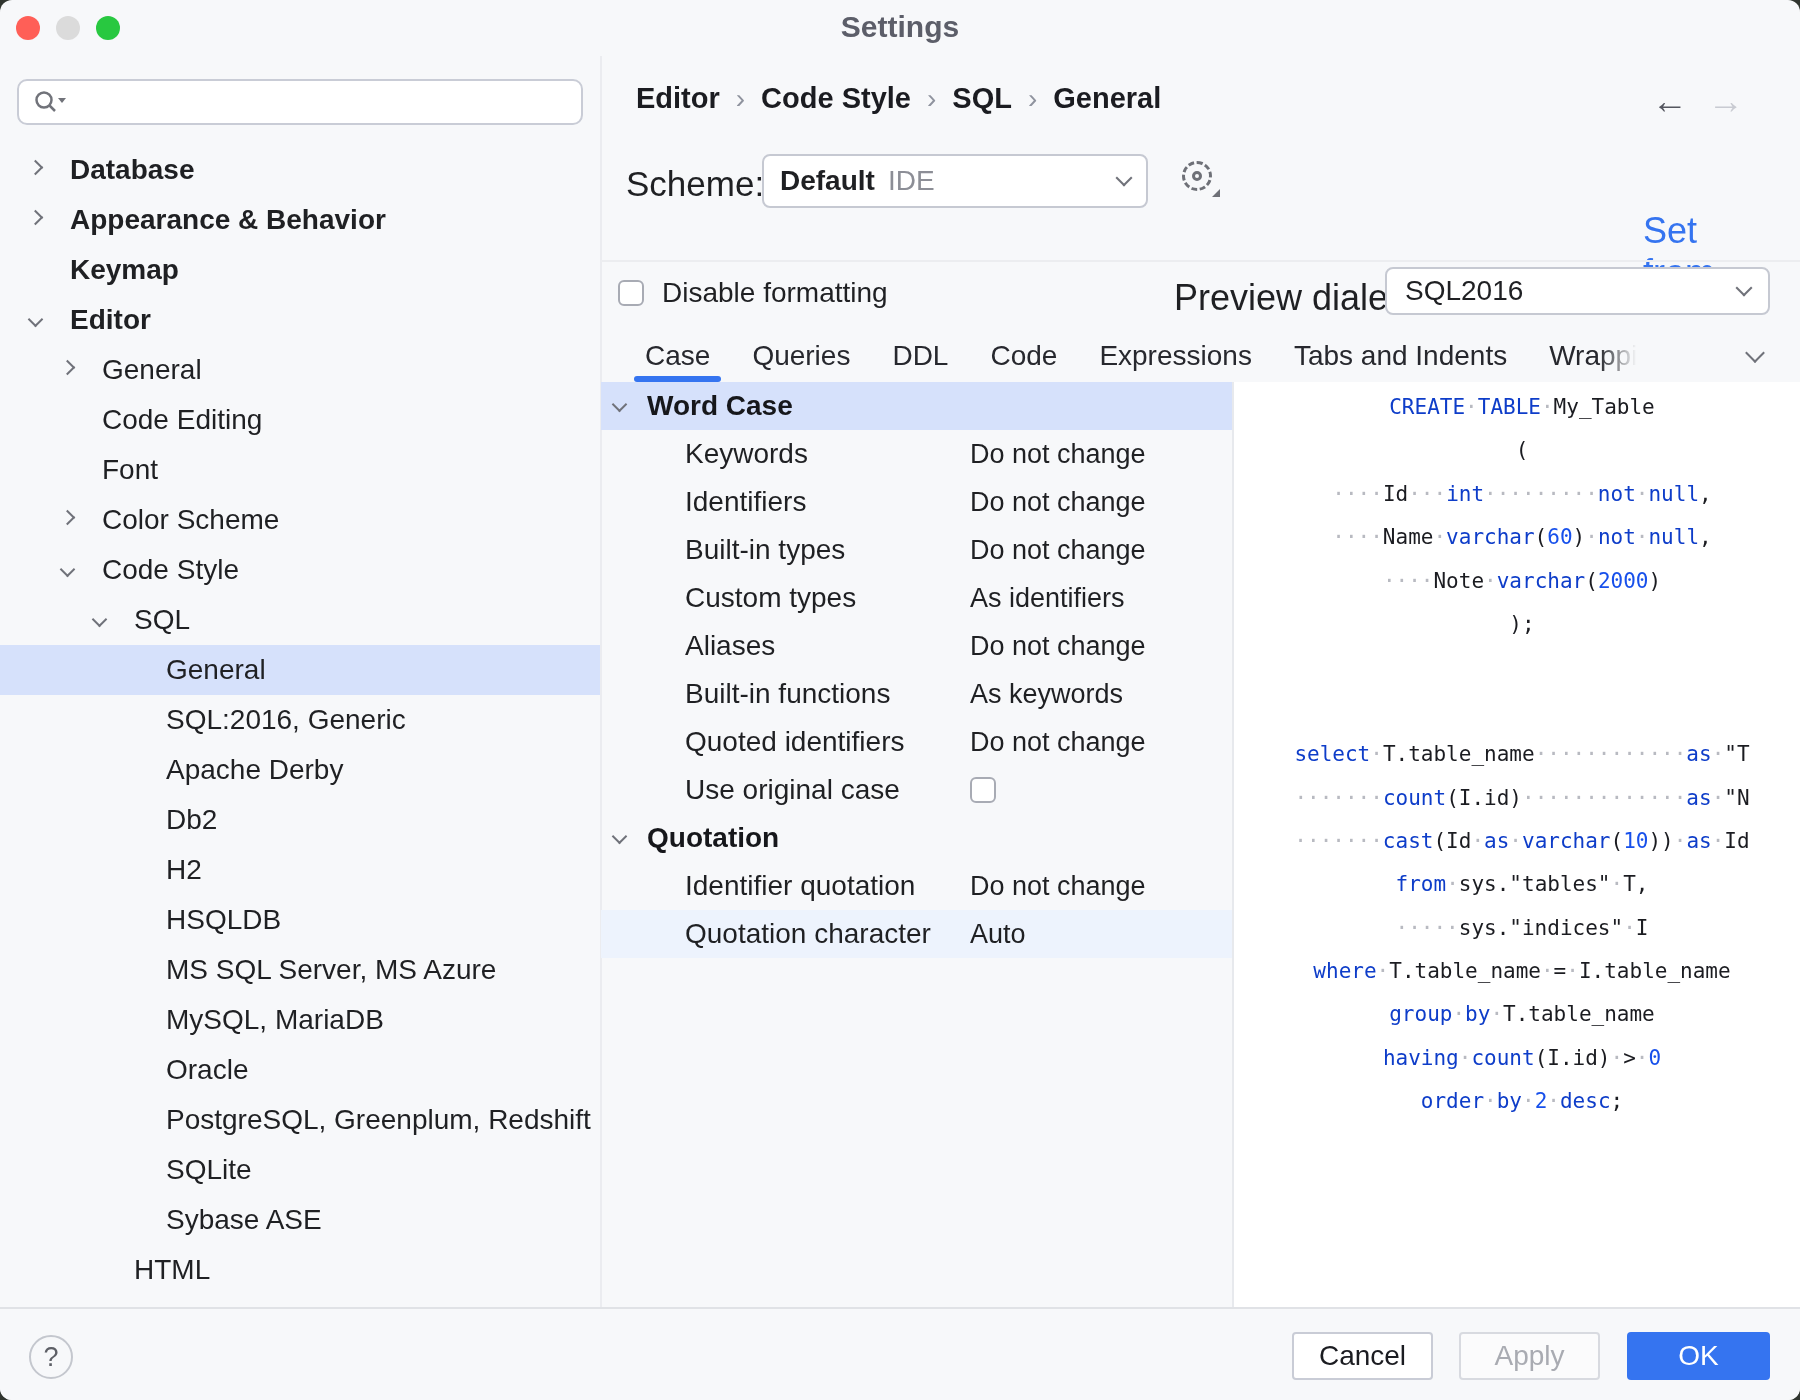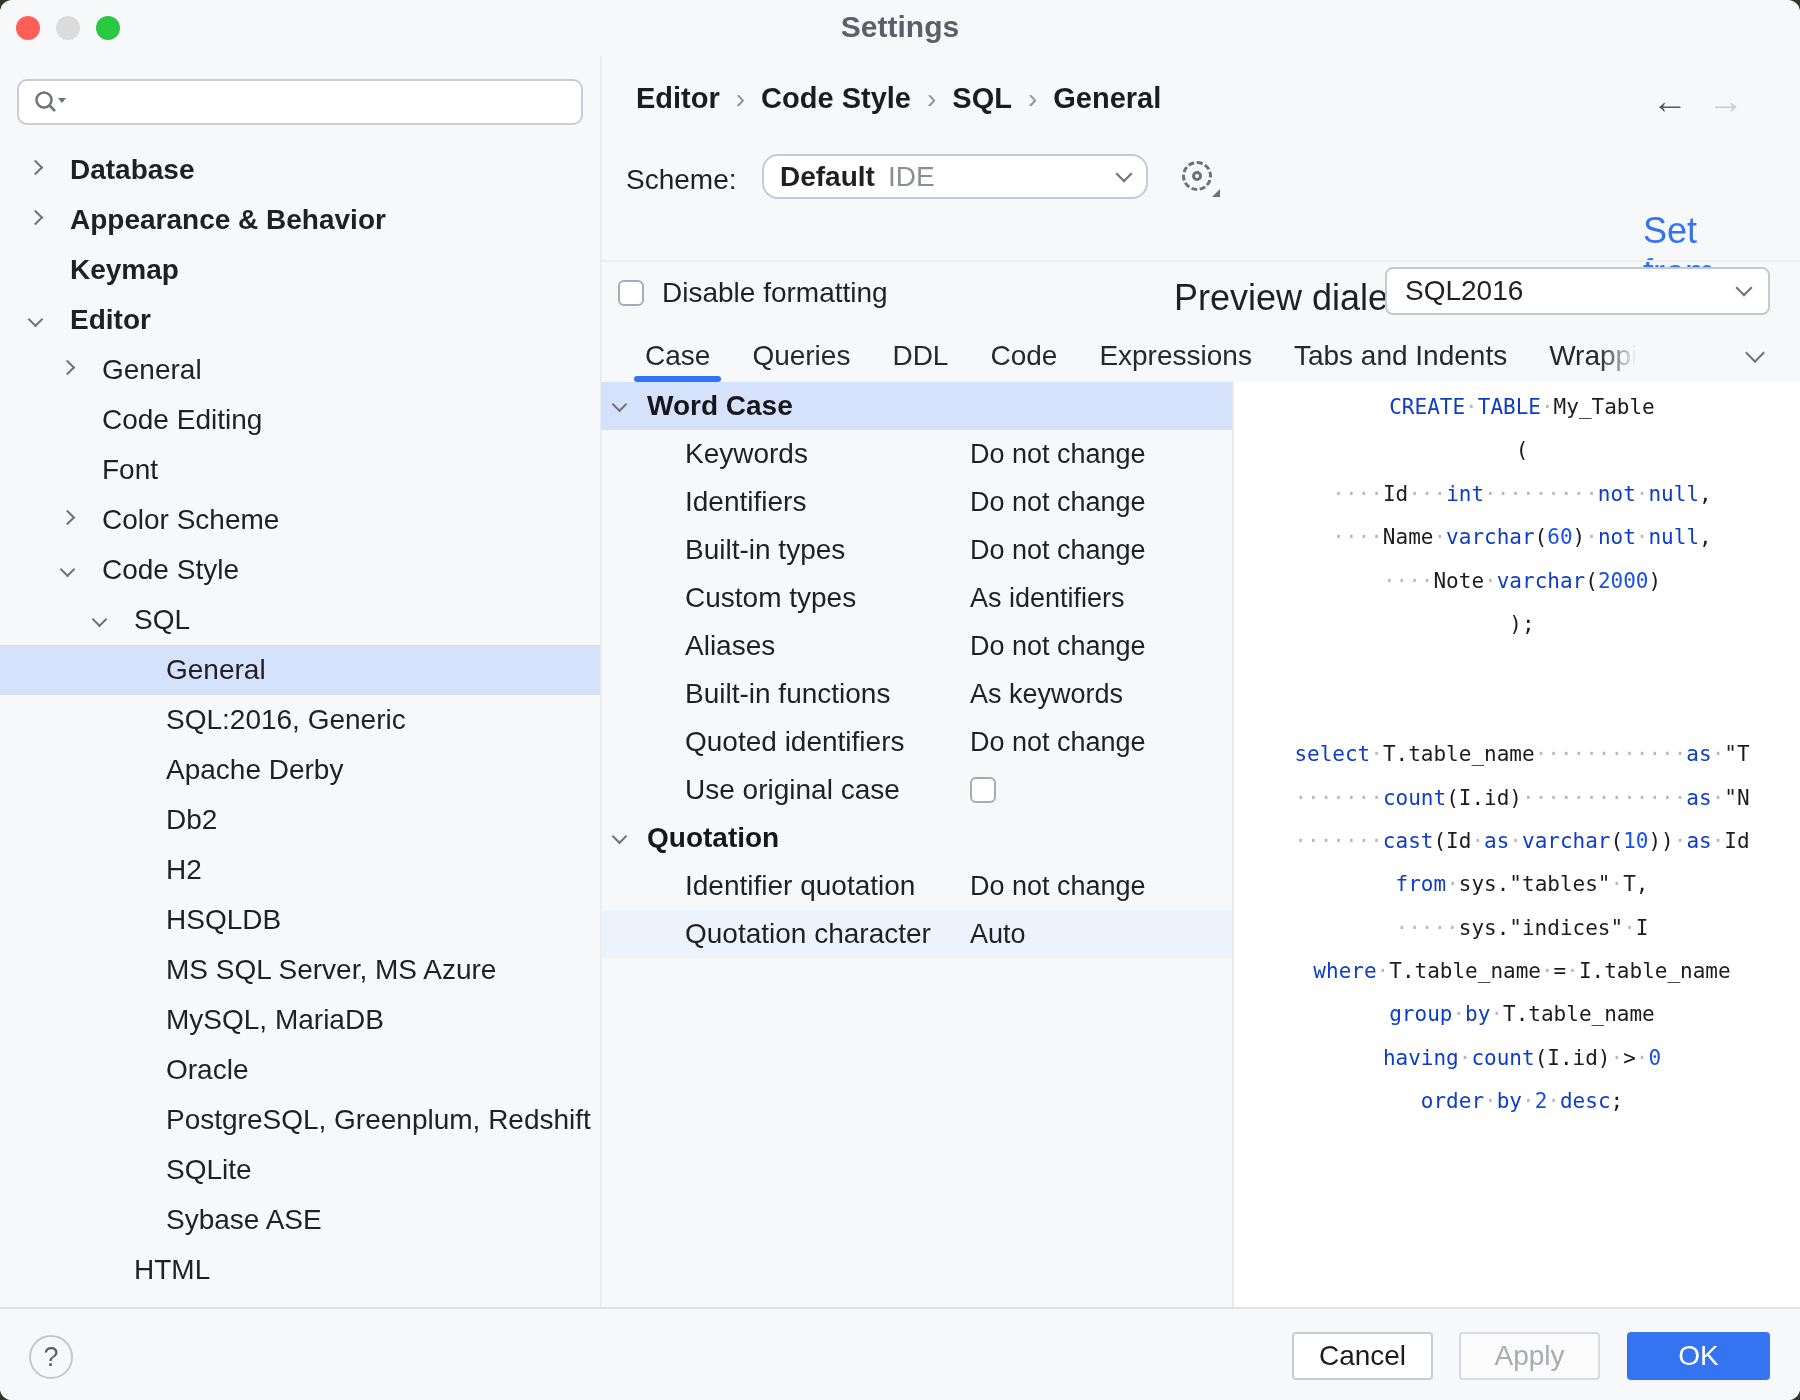--- a/index.html
+++ b/index.html
@@ -33,23 +33,23 @@
 
   #vdivider { position:absolute; left:600px; top:56px; width:2px; height:1251px; background:#EBECF0; }
 
   
   #breadcrumb { position:absolute; left:636px; top:82px; display:flex; align-items:center; gap:16px; }
   .crumb { font-size:29px; font-weight:bold; color:#1B1C21; }
   .crumb-sep { font-size:28px; color:#8F939E; font-weight:normal; }
   #back-arrow  { position:absolute; left:1652px; top:80px; font-size:36px; color:#54565F; }
   #fwd-arrow   { position:absolute; left:1708px; top:80px; font-size:36px; color:#C9CBD2; }
 
-  #scheme-label { position:absolute; left:626px; top:164px; font-size:28px; }
-  #scheme-select { position:absolute; left:762px; top:154px; width:386px; height:45px;
-    background:#fff; border:2px solid #C6C9D2; border-radius:16px; display:flex; align-items:center; padding:0 16px; }
+  #scheme-label { position:absolute; left:626px; top:164px; font-size:35px; }
+  #scheme-select { position:absolute; left:762px; top:154px; width:386px; height:54px;
+    background:#fff; border:2px solid #C6C9D2; border-radius:8px; display:flex; align-items:center; padding:0 16px; }
   #scheme-primary { font-weight:bold; font-size:28px; }
   #scheme-secondary { font-size:28px; color:#8C8E96; margin-left:13px; }
   .dd-chev { width:12px; height:12px; border-right:2.5px solid #70727A; border-bottom:2.5px solid #70727A;
     transform:rotate(45deg); margin-left:auto; margin-top:-6px; }
   #gear { position:absolute; left:1180px; top:159px; width:36px; height:36px; }
   #gear .g-outer { position:absolute; left:2px; top:2px; width:30px; height:30px;
     border:3.5px dashed #6E7077; border-radius:50%; }
   #gear .g-inner { position:absolute; left:12px; top:12px; width:10px; height:10px;
     border:3px solid #6E7077; border-radius:50%; }
   #gear .g-tri { position:absolute; right:-4px; bottom:-2px; width:0; height:0;

